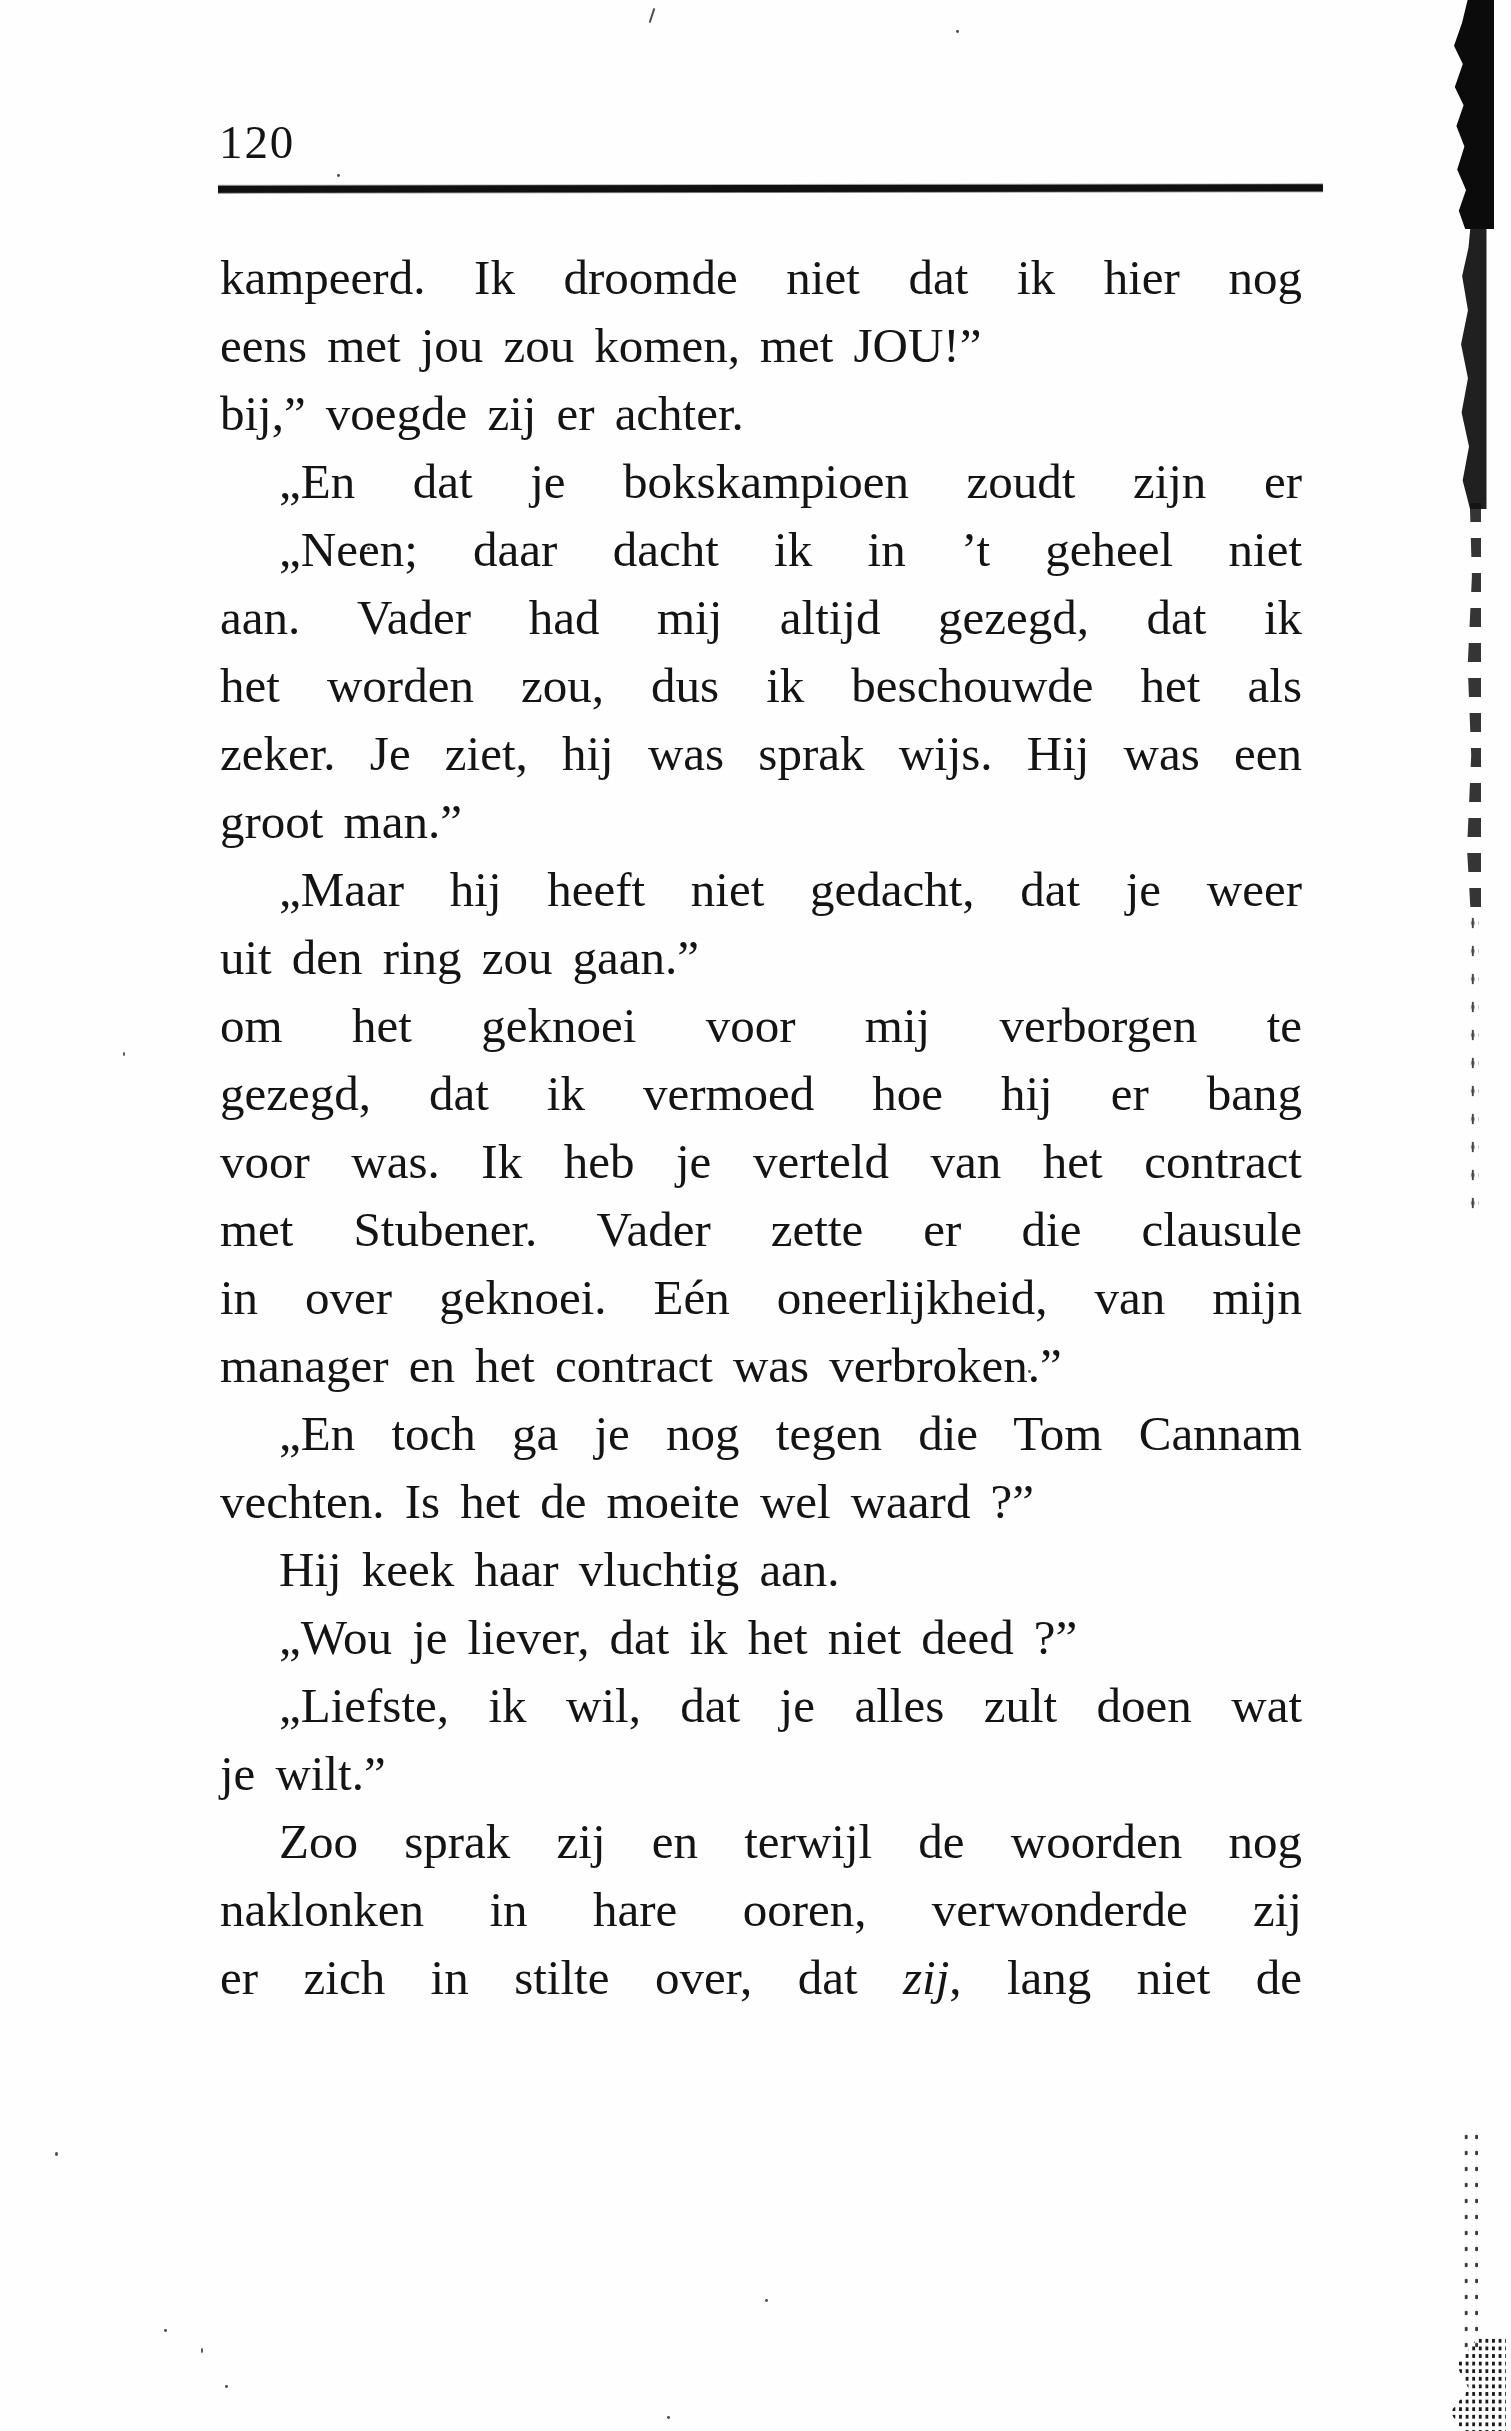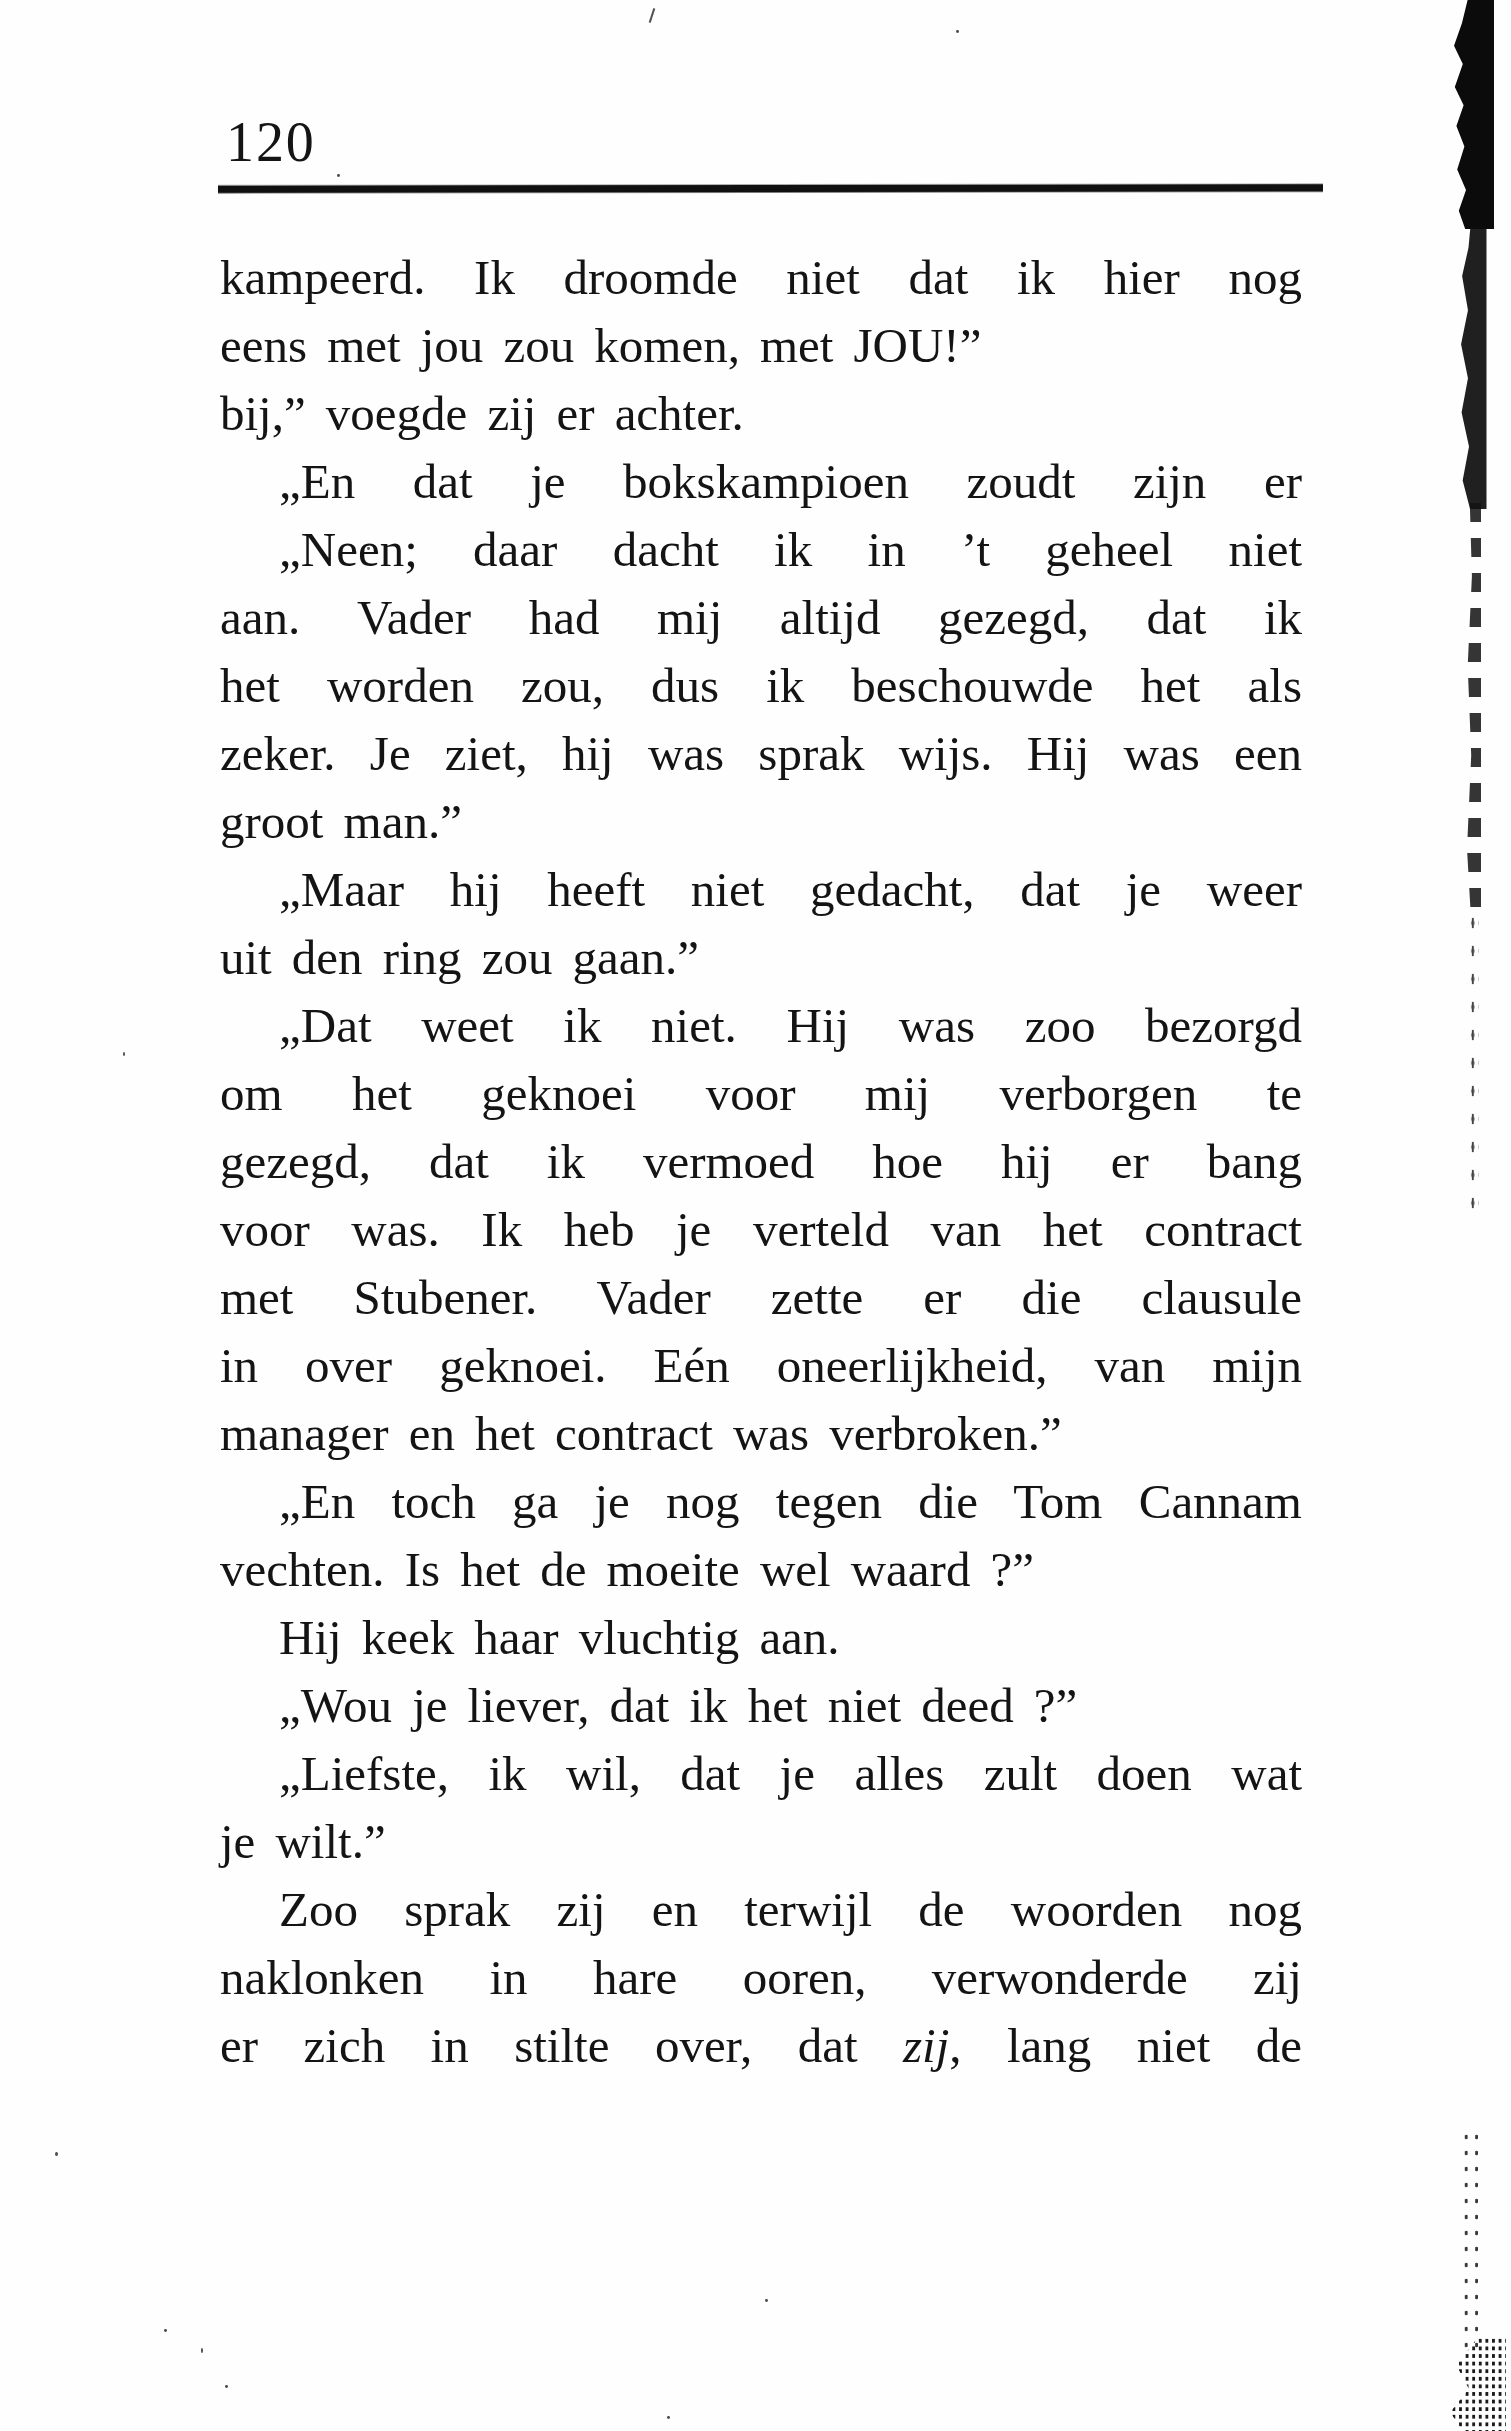--- a/index.html
+++ b/index.html
@@ -7,22 +7,22 @@
     width:1511px;height:2431px;position:relative;overflow:hidden;
     background:#ffffff;
     font-family:"Liberation Serif","DejaVu Serif",serif;
     color:#141414;
   }
   .page{position:absolute;inset:0;background:#fefefe;}
 
   
   .header{position:absolute;top:119px;left:0;width:1511px;height:47px;}
   .page-number{
-    position:absolute;left:226px;top:0;
-    font-size:56px;line-height:47px;letter-spacing:1.9px;
+    position:absolute;left:219px;top:0;
+    font-size:47px;line-height:47px;letter-spacing:1.9px;
   }
   .running-title{
     position:absolute;left:768px;top:1.9px;transform:translateX(-50%);
     font-size:45px;line-height:45px;letter-spacing:4.7px;white-space:nowrap;
   }
   .header-rule{
     position:absolute;left:218px;top:185px;width:1105px;height:6.6px;
     background:#101010;transform:rotate(-0.08deg);
     box-shadow:0 0.9px 0 rgba(16,16,16,.55), 0 -0.9px 0 rgba(16,16,16,.35);
   }
@@ -92,21 +92,20 @@
     <div class="line">eens met jou zou komen, met JOU!”</div>
     <div class="line">bij,” voegde zij er achter.</div>
     <div class="line j ind">„En dat je bokskampioen zoudt zijn er</div>
     <div class="line j ind">„Neen; daar dacht ik in ’t geheel niet</div>
     <div class="line j">aan. Vader had mij altijd gezegd, dat ik</div>
     <div class="line j">het worden zou, dus ik beschouwde het als</div>
     <div class="line j">zeker. Je ziet, hij was sprak wijs. Hij was een</div>
     <div class="line">groot man.”</div>
     <div class="line j ind">„Maar hij heeft niet gedacht, dat je weer</div>
     <div class="line">uit den ring zou gaan.”</div>
-    <div class="line j ind">„Dat weet ik niet. Hij was zoo bezorgd</div>
     <div class="line j">om het geknoei voor mij verborgen te</div>
     <div class="line j">gezegd, dat ik vermoed hoe hij er bang</div>
     <div class="line j">voor was. Ik heb je verteld van het contract</div>
     <div class="line j">met Stubener. Vader zette er die clausule</div>
     <div class="line j">in over geknoei. Eén oneerlijkheid, van mijn</div>
     <div class="line">manager en het contract was verbroken.”</div>
     <div class="line j ind">„En toch ga je nog tegen die Tom Cannam</div>
     <div class="line">vechten. Is het de moeite wel waard ?”</div>
     <div class="line ind">Hij keek haar vluchtig aan.</div>
     <div class="line ind">„Wou je liever, dat ik het niet deed ?”</div>

